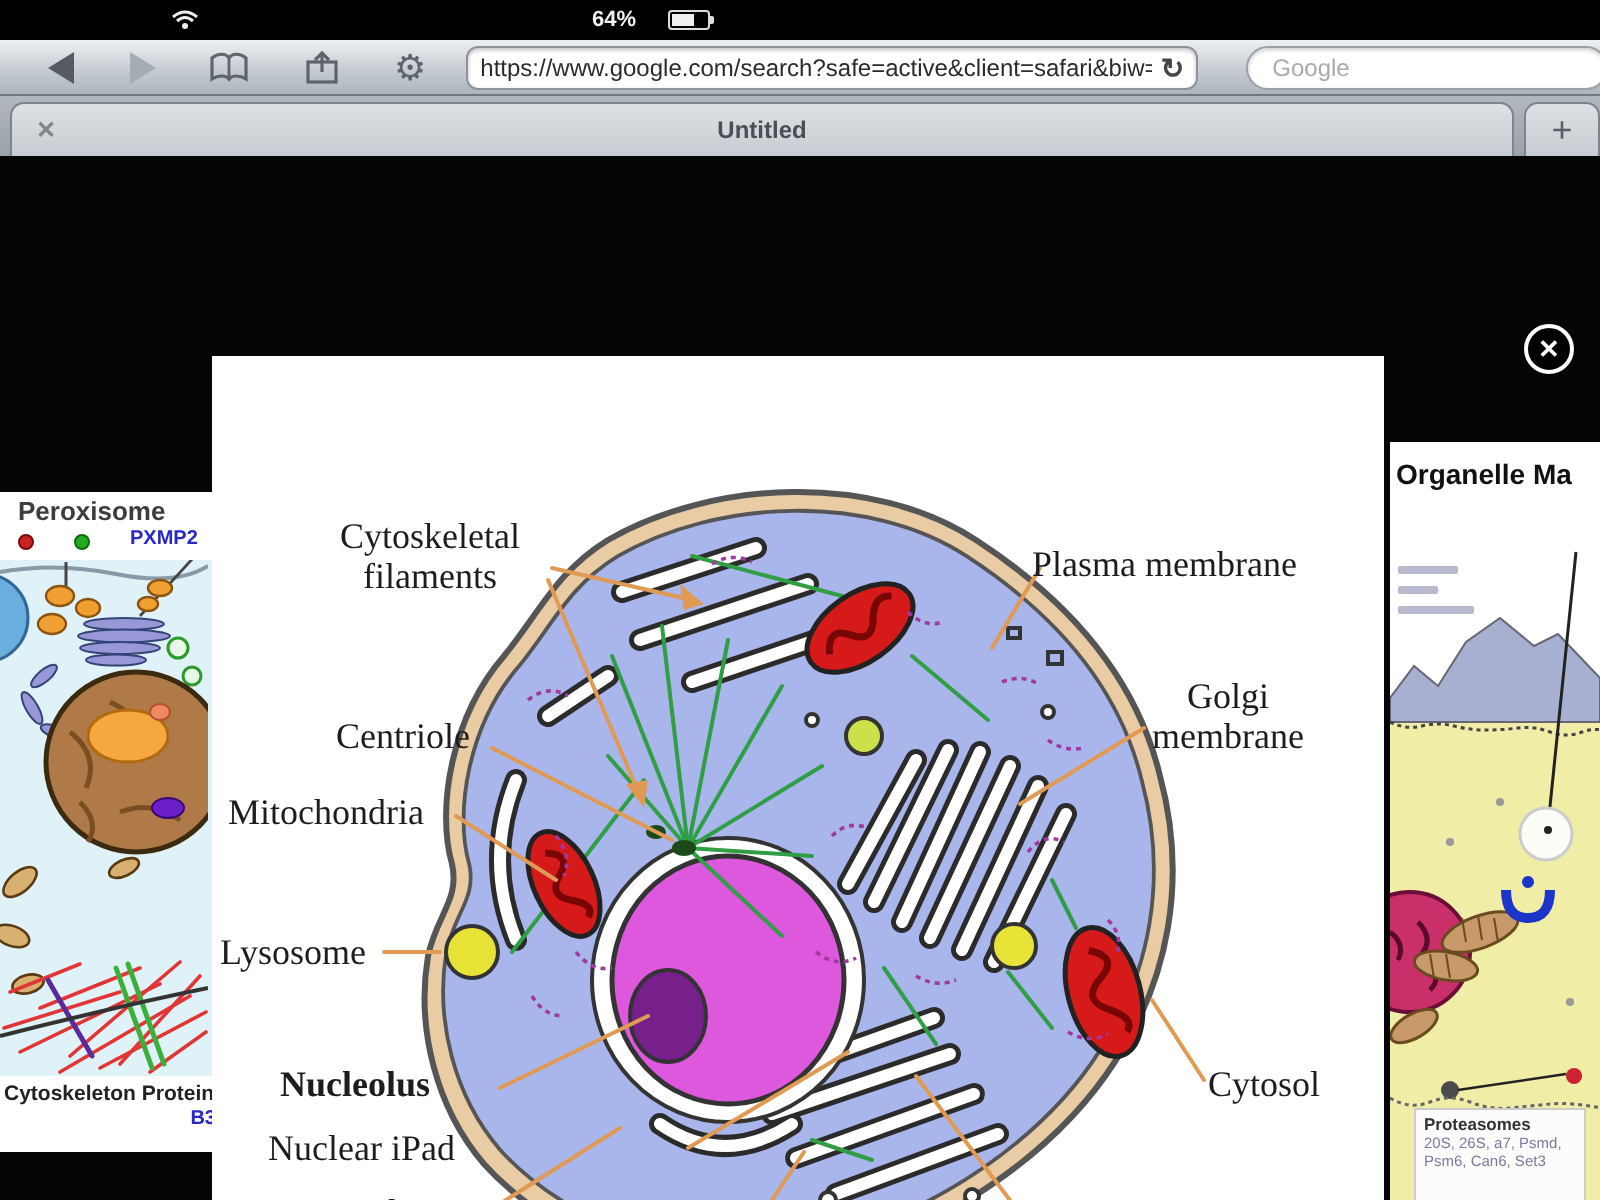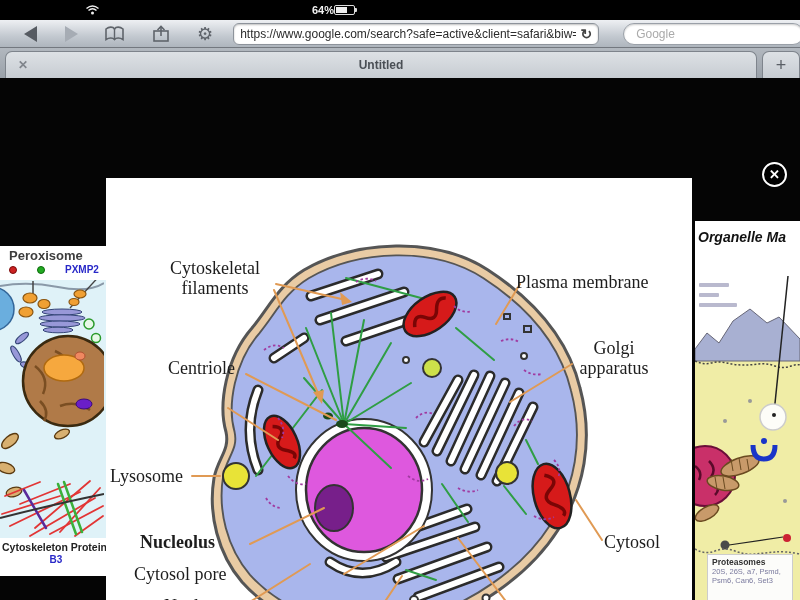--- a/index.html
+++ b/index.html
@@ -4,21 +4,21 @@
 <style>
   * { margin:0; padding:0; box-sizing:border-box; }
   body { font-family:"Liberation Sans", sans-serif; background:#222; }
   .screen { position:relative; width:800px; height:600px; overflow:hidden; background:#050505; }
 
   
   .status-bar { position:absolute; left:0; top:0; width:800px; height:20px; background:#000;
     display:flex; align-items:center; color:#f2f2f2; font-size:11px; font-weight:bold; }
   .sb-left { display:flex; align-items:center; gap:5px; padding-left:5px; width:180px;flex-direction:column; }
   .sb-center { flex:1; text-align:center; }
-  .sb-right { width:180px; display:flex; align-items:center; justify-content:flex-end; gap:0; padding-right:5px; }
+  .sb-right { width:180px; display:flex; align-items:center; justify-content:flex-end; gap:16px; padding-right:5px; }
   .battery { position:relative; width:21px; height:10px; border:1px solid #ddd; border-radius:2px; }
   .battery:after { content:""; position:absolute; right:-3px; top:2px; width:2px; height:4px; background:#ddd; border-radius:0 1px 1px 0; }
   .battery-fill { position:absolute; left:1px; top:1px; bottom:1px; width:60%; background:#eee; }
 
   
   .toolbar { position:absolute; left:0; top:20px; width:800px; height:28px;
     background:linear-gradient(#eef0f3,#c3c9d0 60%,#aeb5bd); border-bottom:1px solid #73787f;
     display:flex; align-items:center; }
   .tb-btn { display:flex; align-items:center; justify-content:center; cursor:pointer; }
   .tri-left { width:0; height:0; border-top:8px solid transparent; border-bottom:8px solid transparent;
@@ -61,32 +61,32 @@
   .diagram-title { position:absolute; left:0; top:8px; width:100%; text-align:center;
     font-family:"Liberation Serif", serif; font-size:40px; font-weight:600; color:#2626b4; }
   .cell-label { position:absolute; font-family:"Liberation Serif", serif; font-size:18px; color:#1d1d1d; line-height:1.12; }
   .lbl-center { text-align:center; }
 
   
   .left-panel { position:absolute; left:0px; top:168px; width:108px; height:330px; background:#dff2f8; overflow:hidden; }
   .left-panel svg { position:absolute; left:0; top:0; }
   .lp-header { position:absolute; left:0; top:0; width:100%; height:34px; background:#fff; }
   .lp-title { font-size:13px; font-weight:bold; color:#3d3d3d; padding:2px 0 0 9px; }
-  .gene-row { display:flex; align-items:center; gap:20px; padding-left:9px; margin-top:1px; }
+  .gene-row { display:flex; align-items:flex-end; gap:20px; padding-left:9px; margin-top:1px; }
   .dot { width:8px; height:8px; border-radius:50%; }
   .dot-red { background:#cc2222; border:1px solid #7a0a0a; }
   .dot-green { background:#22aa22; border:1px solid #0a6a0a; }
   .gene-name { font-size:10px; font-weight:bold; color:#2828c8; }
   .lp-footer { position:absolute; left:0; bottom:0; width:100%; height:38px; background:#fff; padding:3px 0 0 2px; }
   .lp-footer-title { font-size:10.5px; font-weight:bold; color:#222; white-space:nowrap; }
 
   
   .right-panel { position:absolute; left:695px; top:143px; width:105px; height:387px; background:#fff; overflow:hidden; }
   .right-panel svg { position:absolute; left:0; top:0; }
-  .rp-title { position:absolute; left:3px; top:8px; font-size:14px; font-weight:bold; color:#111; white-space:nowrap;font-style:italic; }
+  .rp-title { position:absolute; left:3px; top:8px; font-size:14px; font-weight:bold; color:#111; white-space:nowrap; }
   .rp-textbar { position:absolute; height:4px; background:#9494b4; opacity:.65; border-radius:1px; }
   .rp-footer { position:absolute; left:12px; top:333px; width:86px; height:50px; background:#fcfcfa;
     border:1px solid #ccc; padding:2px 0 0 4px; }
   .rp-footer-title { font-size:8.5px; font-weight:bold; color:#333; }
   .rp-footer-line { font-size:7.5px; color:#7a7a9e; line-height:1.25; }
 </style>
 </head>
 <body>
 
 <div class="screen">
@@ -358,25 +358,26 @@
             <line x1="128" y1="434" x2="204" y2="386"></line>
           <line x1="496" y1="362" x2="470" y2="322"></line>
             <line x1="408" y1="434" x2="352" y2="360"></line>
           <line x1="252" y1="464" x2="296" y2="398"></line>
         </g>
         <polygon points="246,124 234,114 236,127" fill="#e09a54"></polygon>
         <polygon points="216,226 207,214 218,212" fill="#e09a54"></polygon>
       </svg>
       <div class="cell-label" style="left:410px; top:94px;">Plasma membrane</div>
       <div class="cell-label lbl-center" style="left:44px; top:80px; width:130px;">Cytoskeletal filaments</div>
-      <div class="cell-label lbl-center" style="left:452px; top:160px; width:112px;">Golgi apparatus</div>
+      <div class="cell-label lbl-center" style="left:452px; top:160px; width:112px;">Golgi membrane</div>
       <div class="cell-label" style="left:62px; top:180px;">Centriole</div>
+      <div class="cell-label" style="left:8px; top:218px;">Mitochondria</div>
       <div class="cell-label" style="left:4px; top:288px;">Lysosome</div>
       <div class="cell-label" style="left:34px; top:354px;font-weight:bold;">Nucleolus</div>
-      <div class="cell-label" style="left:28px; top:386px;">Cytosol pore</div>
+      <div class="cell-label" style="left:28px; top:386px;">Nuclear iPad</div>
       <div class="cell-label" style="left:58px; top:418px;">Nucleus</div>
       <div class="cell-label" style="left:498px; top:354px;">Cytosol</div>
 
     </div>
 
     <div class="right-panel">
       <svg width="105" height="387" viewBox="0 0 105 387">
         <rect x="0" y="128" width="105" height="259" fill="#f0eda6"></rect>
         <path d="M0,128 L12,112 L24,122 L38,100 L55,88 L72,102 L84,96 L105,118 L105,140 L0,140 Z" fill="#a8b0d2" stroke="#667" stroke-width="1"></path>
         <path d="M0,140 q8,4 16,2 t16,0 t16,2 t16,-1 t16,2 t16,0 t16,1" stroke="#444" stroke-width="1.5" fill="none" stroke-dasharray="2,2"></path>

